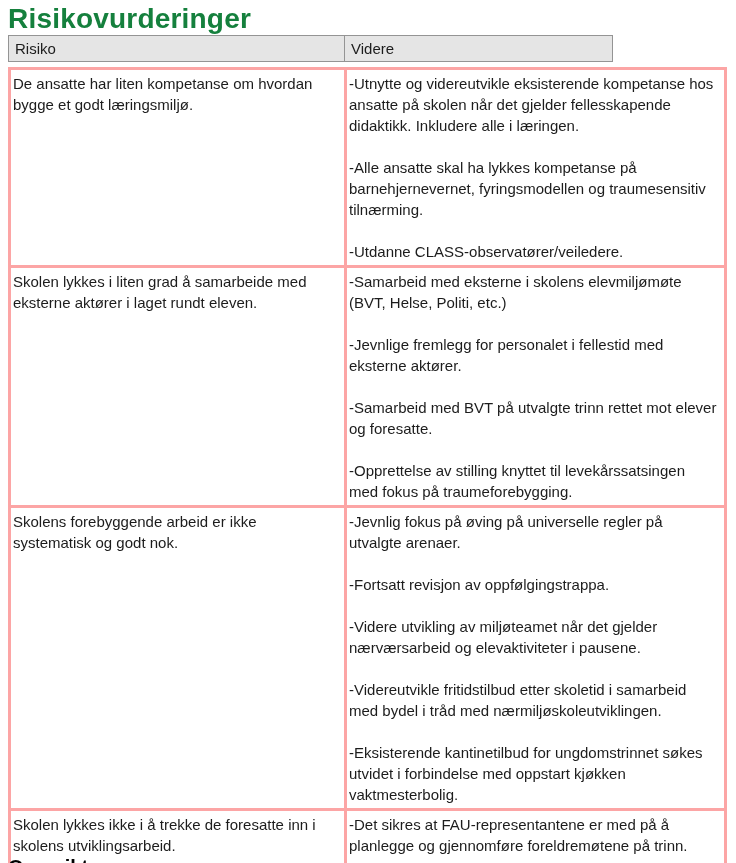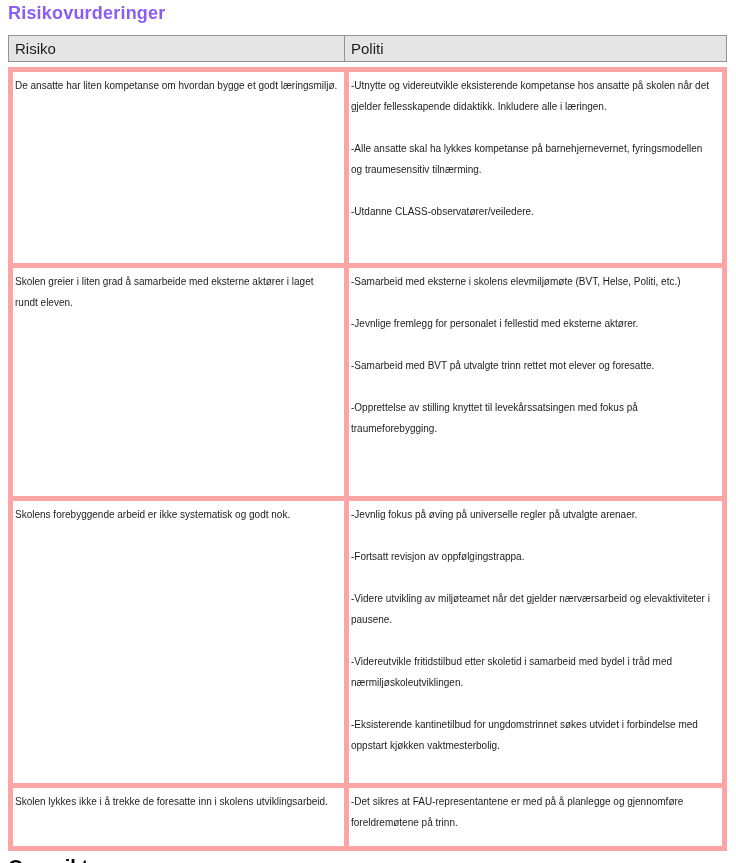--- a/index.html
+++ b/index.html
@@ -7,52 +7,52 @@
     width: 736px; height: 863px;
     background: #ffffff;
     overflow: hidden;
     font-family: "Liberation Sans", "DejaVu Sans", sans-serif;
     color: #1c1c1c;
     position: relative;
   }
   .page-title {
     position: absolute;
     left: 8px; top: 3px;
-    font-size: 18px;
+    font-size: 28px;
     font-weight: bold;
-    color: #8b5cf6;
+    color: #15803d;
     letter-spacing: 0.2px;
   }
   .hdr-table {
     position: absolute;
     left: 8px; top: 35px;
-    width: 719px;
+    width: 605px;
     display: grid;
     grid-template-columns: 336px 1fr;
     background: #e5e5e5;
     border: 1px solid #949494;
     height: 27px;
   }
   .hdr-cell {
     font-size: 15px;
     padding: 3px 6px;
     line-height: 20px;
   }
   .hdr-cell.first { border-right: 1px solid #949494; }
   .body-table {
     position: absolute;
     left: 8px; top: 67px;
     width: 719px;
     border-collapse: collapse;
     table-layout: fixed;
   }
   .body-table td {
-    border: 5px solid #fca5a5;
+    border: 3px solid #fca5a5;
     vertical-align: top;
-    font-size: 10px;
+    font-size: 15px;
     line-height: 21px;
     padding: 3px 6px 3px 2px;
     white-space: pre-line;
     overflow: hidden;
   }
   .col-risiko { width: 336px; }
   .row-1 td { height: 196px; }
   .row-2 td { height: 233px; }
   .row-3 td { height: 287px; margin-top: 28px; }
   .row-4 td { height: 63px; }
@@ -66,35 +66,35 @@
     overflow: hidden;
   }
 </style>
 </head>
 <body>
 
 <h1 class="page-title">Risikovurderinger</h1>
 
 <div class="hdr-table">
   <div class="hdr-cell first">Risiko</div>
-  <div class="hdr-cell">Politi</div>
+  <div class="hdr-cell">Videre</div>
 </div>
 
 <table class="body-table">
   <tbody>
     <tr class="row-1">
       <td class="col-risiko">De ansatte har liten kompetanse om hvordan bygge et godt læringsmiljø.</td>
       <td>-Utnytte og videreutvikle eksisterende kompetanse hos ansatte på skolen når det gjelder fellesskapende didaktikk. Inkludere alle i læringen.
 
 -Alle ansatte skal ha lykkes kompetanse på barnehjernevernet, fyringsmodellen og traumesensitiv tilnærming.
 
 -Utdanne CLASS-observatører/veiledere.</td>
     </tr>
     <tr class="row-2">
-      <td class="col-risiko">Skolen greier i liten grad å samarbeide med eksterne aktører i laget rundt eleven.</td>
+      <td class="col-risiko">Skolen lykkes i liten grad å samarbeide med eksterne aktører i laget rundt eleven.</td>
       <td>-Samarbeid med eksterne i skolens elevmiljømøte (BVT, Helse, Politi, etc.)
 
 -Jevnlige fremlegg for personalet i fellestid med eksterne aktører.
 
 -Samarbeid med BVT på utvalgte trinn rettet mot elever og foresatte.
 
 -Opprettelse av stilling knyttet til levekårssatsingen med fokus på traumeforebygging.</td>
     </tr>
     <tr class="row-3">
       <td class="col-risiko">Skolens forebyggende arbeid er ikke systematisk og godt nok.</td>

